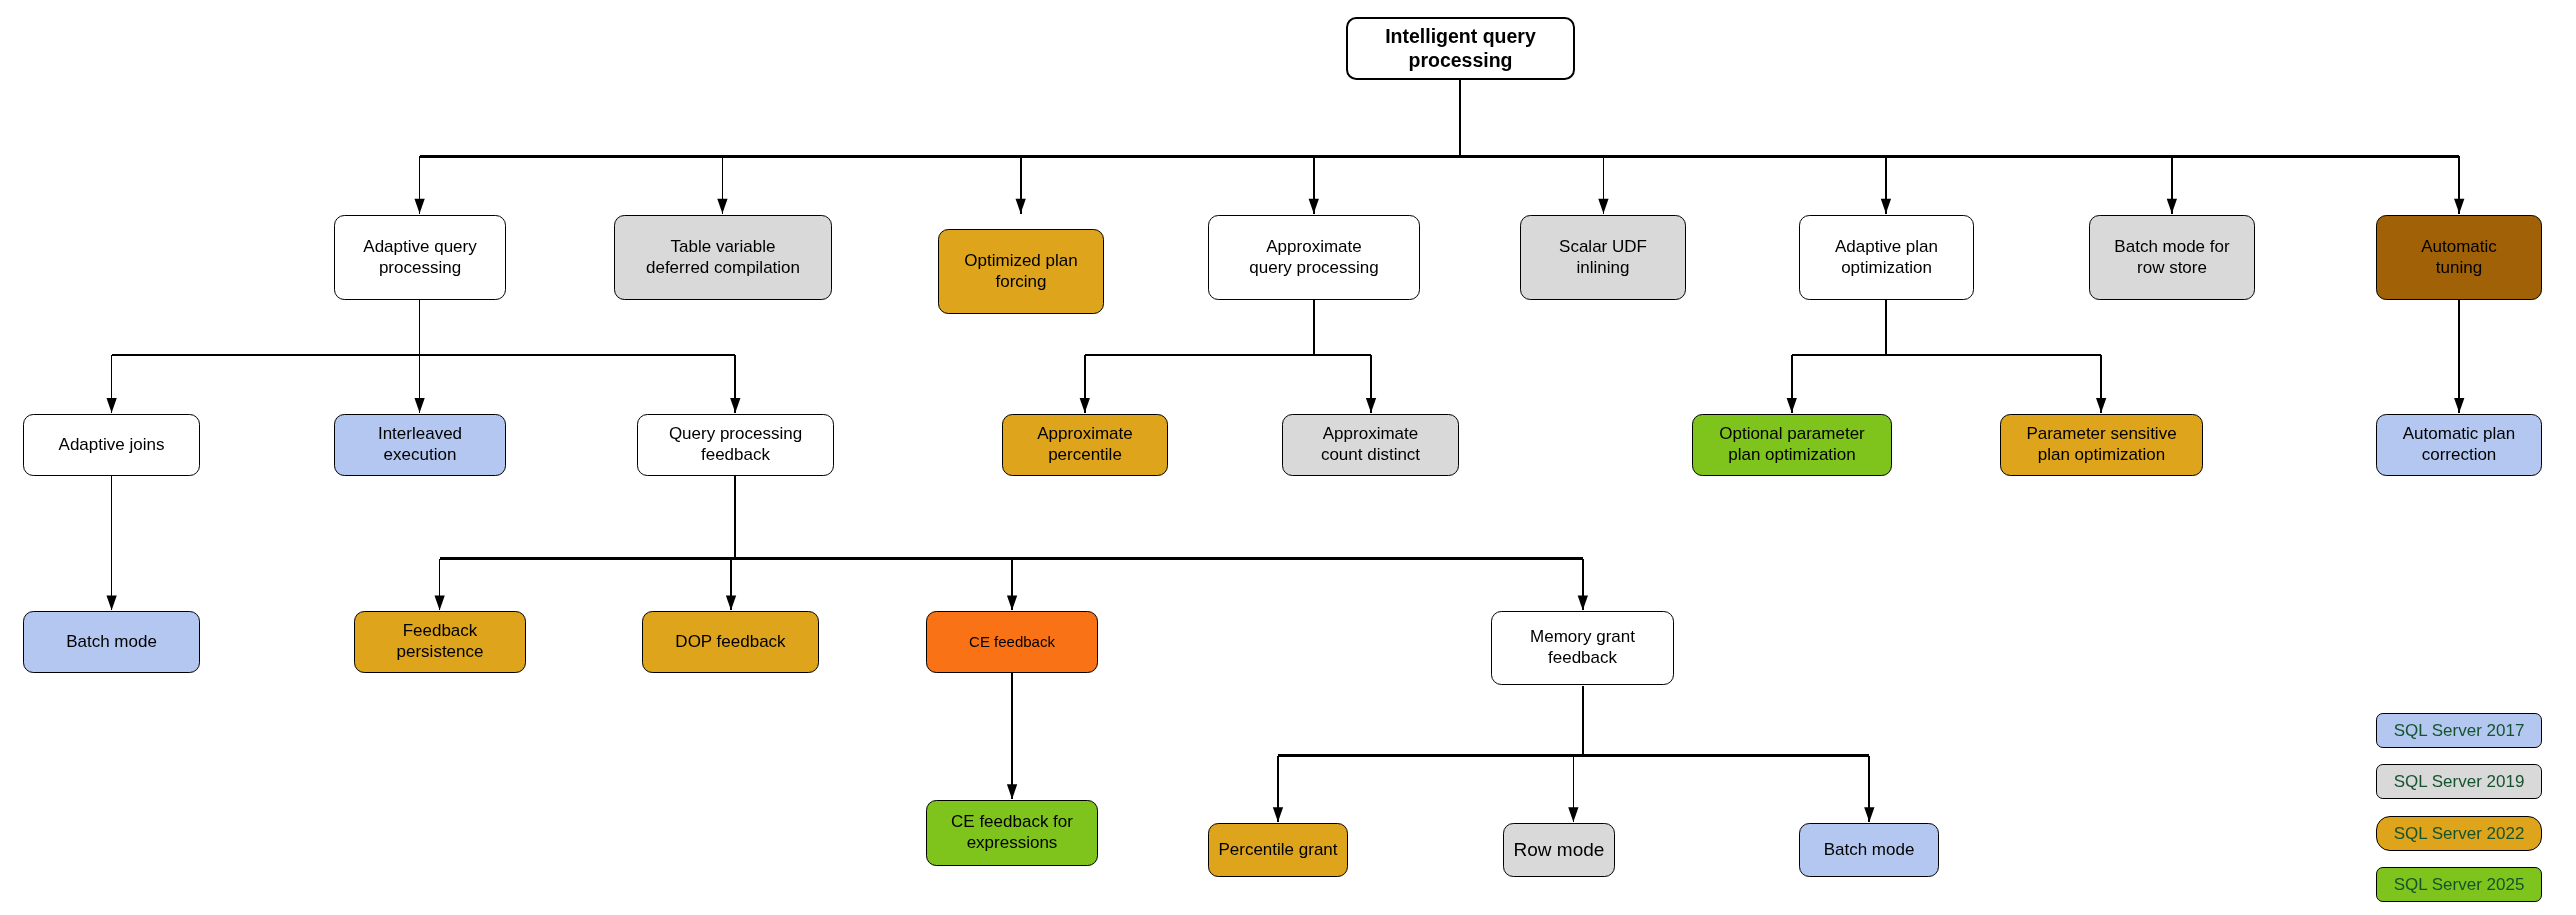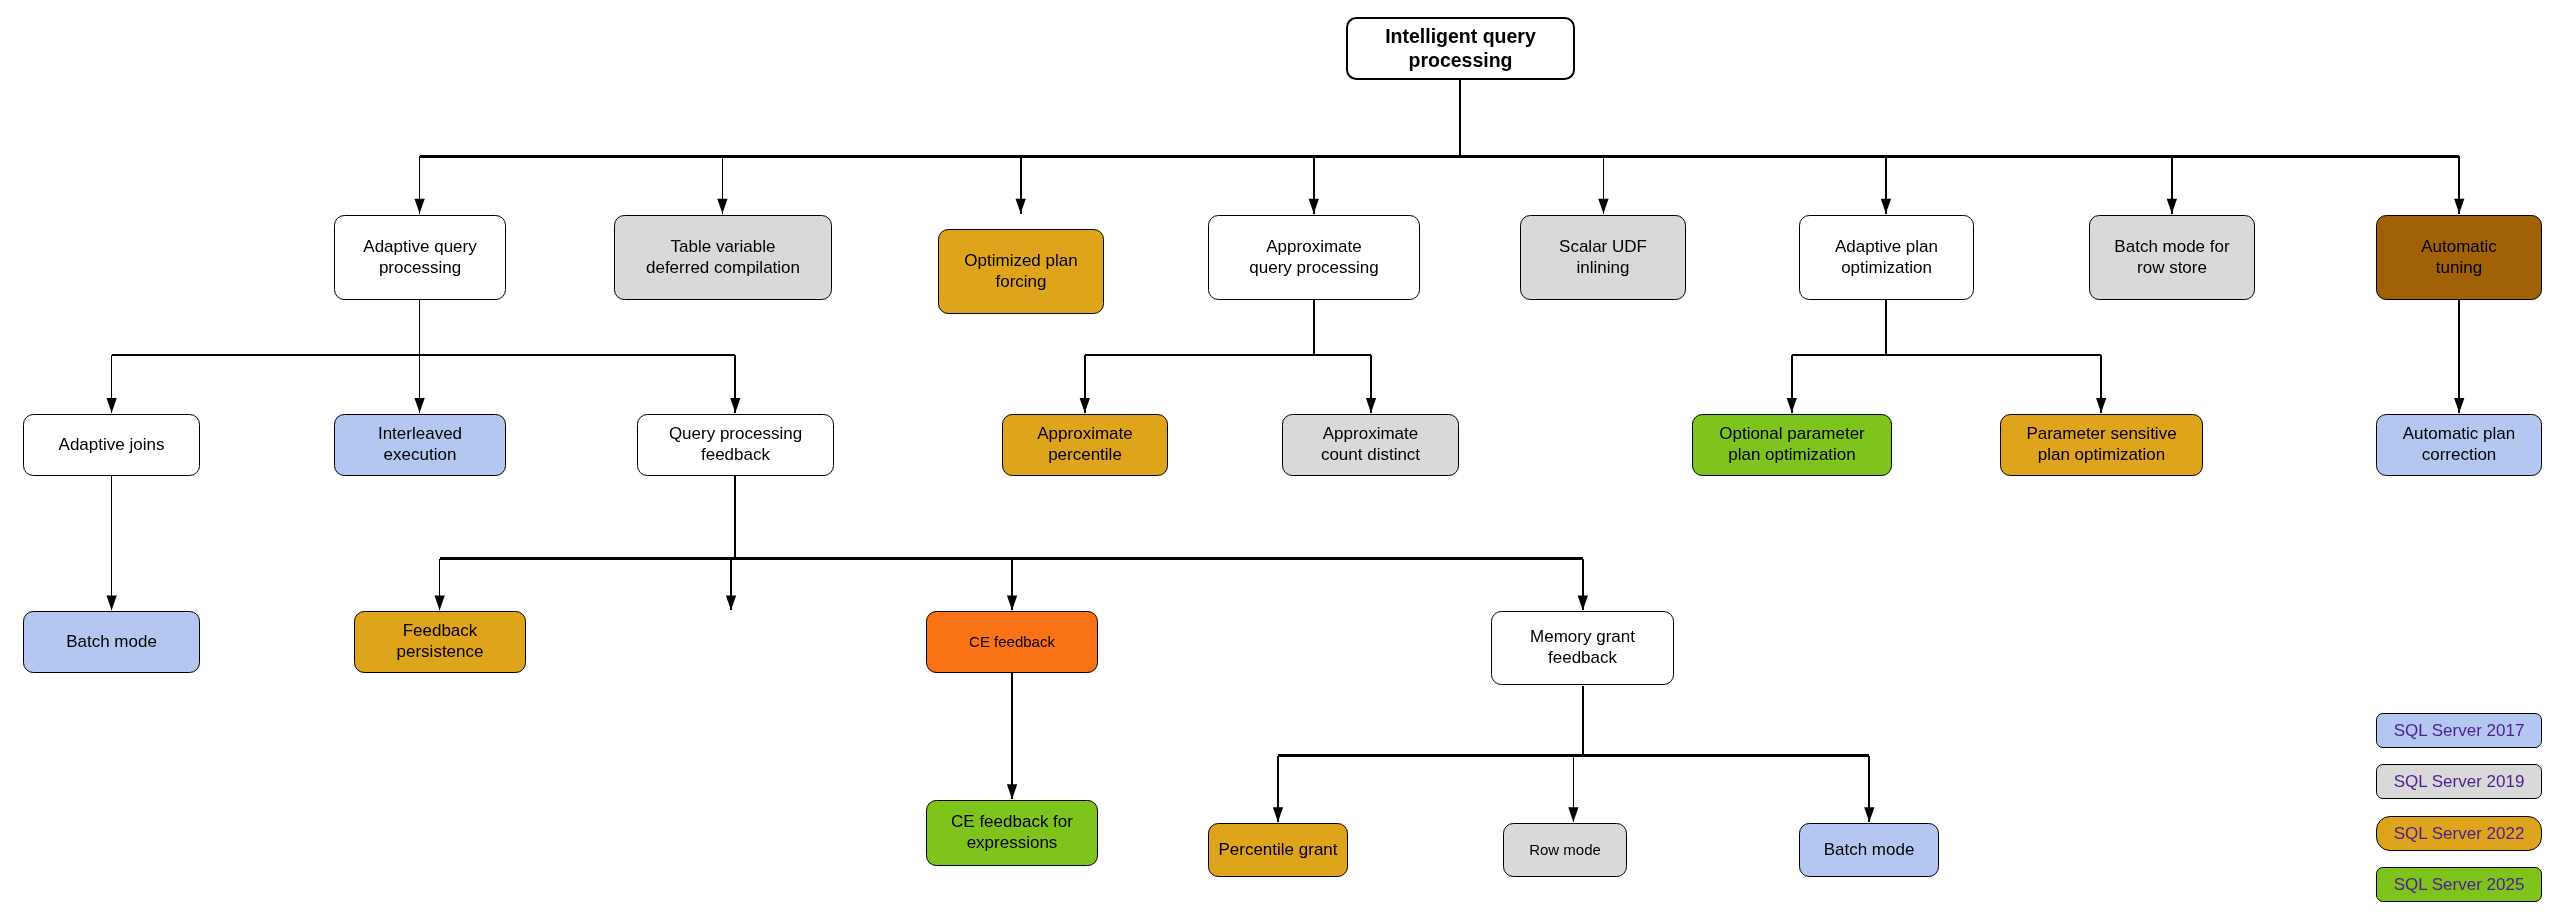--- a/index.html
+++ b/index.html
@@ -47,21 +47,21 @@
   }
   .legend-item {
     position: absolute;
     box-sizing: border-box;
     border: 1.7px solid #000000;
     border-radius: 6.9px;
     display: flex;
     align-items: center;
     justify-content: center;
     text-align: center;
-    color: #4c1d95;
+    color: #14532d;
     font-family: "Liberation Sans", sans-serif;
   }
 </style>
 </head>
 <body>
 
 <div id="canvas" style="width: 2576px; height: 916px;">
   <svg id="edges" viewBox="0 0 4500 1600" xmlns="http://www.w3.org/2000/svg">
       <line x1="2551" y1="140" x2="2551" y2="273" stroke="#000000" stroke-width="3" shape-rendering="crispEdges"></line>
       <line x1="733" y1="273" x2="4296" y2="273" stroke="#000000" stroke-width="5" shape-rendering="crispEdges"></line>
@@ -157,27 +157,28 @@
 count distinct</span></div>
     <div class="node" style="left: 1692px; top: 414px; width: 200px; height: 62px; background: rgb(127, 196, 28); font-size: 17px;"><span>Optional parameter
 plan optimization</span></div>
     <div class="node" style="left: 2000px; top: 414px; width: 203px; height: 62px; background: rgb(221, 164, 28); font-size: 17px;"><span>Parameter sensitive
 plan optimization</span></div>
     <div class="node" style="left: 2376px; top: 414px; width: 166px; height: 62px; background: rgb(180, 199, 240); font-size: 17px;"><span>Automatic plan
 correction</span></div>
     <div class="node" style="left: 23px; top: 611px; width: 177px; height: 62px; background: rgb(180, 199, 240); font-size: 17px;"><span>Batch mode</span></div>
     <div class="node" style="left: 354px; top: 611px; width: 172px; height: 62px; background: rgb(221, 164, 28); font-size: 17px;"><span>Feedback
 persistence</span></div>
+    <div class="node" style="left: 642px; top: 611px; width: 177px; height: 62px; background: rgb(221, 164, 28); font-size: 17px;"><span>DOP feedback</span></div>
     <div class="node" style="left: 926px; top: 611px; width: 172px; height: 62px; background: #f97316; font-size: 15px;"><span>CE feedback</span></div>
     <div class="node" style="left: 1491px; top: 611px; width: 183px; height: 74px; background: rgb(255, 255, 255); font-size: 17px;"><span>Memory grant
 feedback</span></div>
     <div class="node" style="left: 926px; top: 800px; width: 172px; height: 66px; background: rgb(127, 196, 28); font-size: 17px;"><span>CE feedback for
 expressions</span></div>
     <div class="node" style="left: 1208px; top: 823px; width: 140px; height: 54px; background: rgb(221, 164, 28); font-size: 17px;"><span>Percentile grant</span></div>
-    <div class="node" style="left: 1503px; top: 823px; width: 124px; height: 54px; background: rgb(217, 217, 217); font-size: 15px;"><span>Row mode</span></div>
+    <div class="node" style="left: 1503px; top: 823px; width: 112px; height: 54px; background: rgb(217, 217, 217); font-size: 19px;"><span>Row mode</span></div>
     <div class="node" style="left: 1799px; top: 823px; width: 140px; height: 54px; background: rgb(180, 199, 240); font-size: 17px;"><span>Batch mode</span></div>
     <div class="legend-item" style="left: 2376px; top: 713px; width: 166px; height: 35px; background: rgb(180, 199, 240); font-size: 17px;">
       <span>SQL Server 2017</span>
     </div>
     <div class="legend-item" style="left: 2376px; top: 764px; width: 166px; height: 35px; background: rgb(217, 217, 217); font-size: 17px;">
       <span>SQL Server 2019</span>
     </div>
     <div class="legend-item" style="left: 2376px; top: 816px; width: 166px; height: 35px; background: rgb(221, 164, 28); font-size: 17px; border-radius: 14px;">
       <span>SQL Server 2022</span>
     </div>

